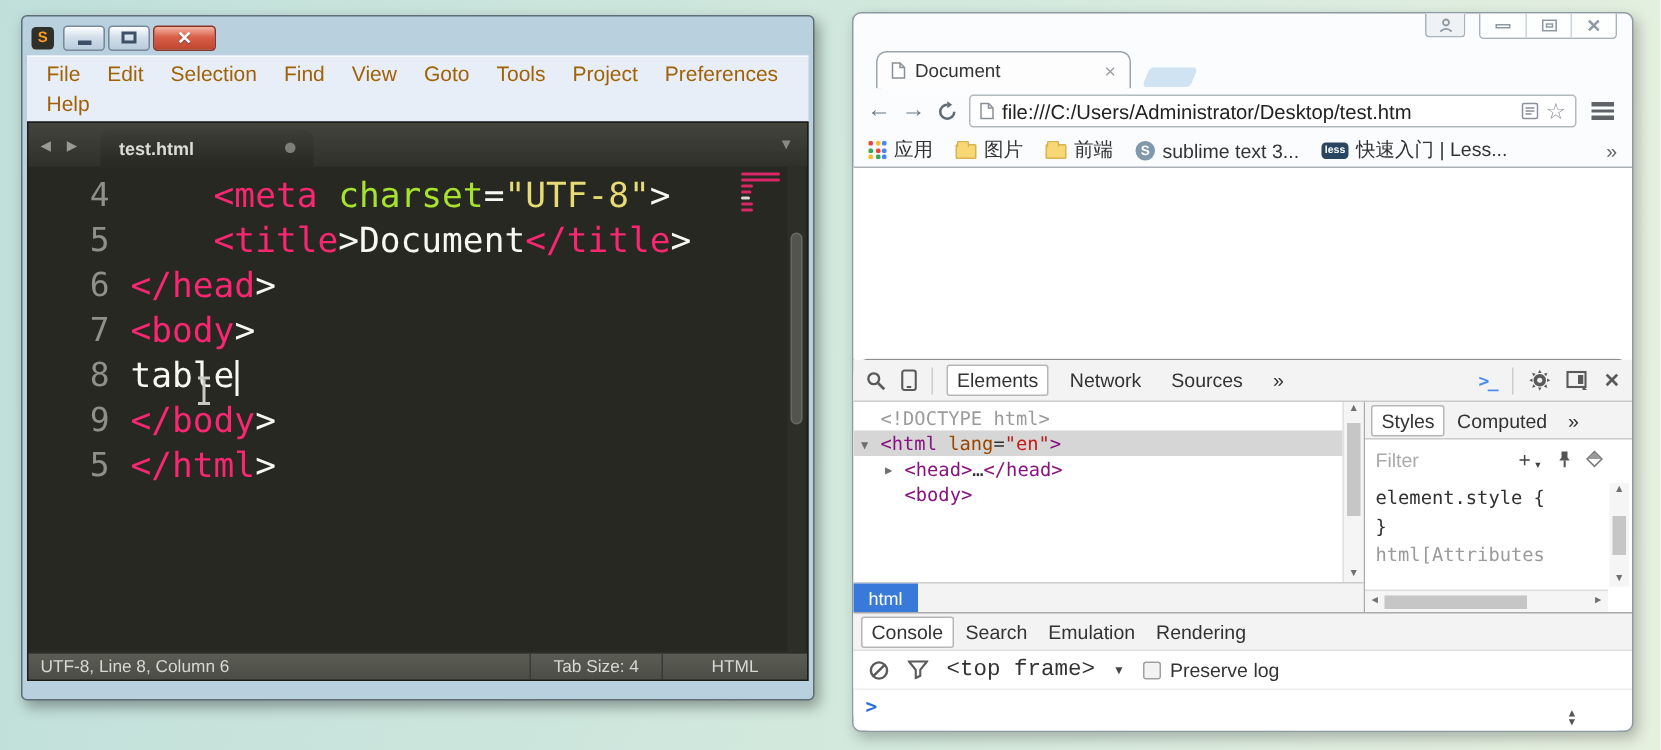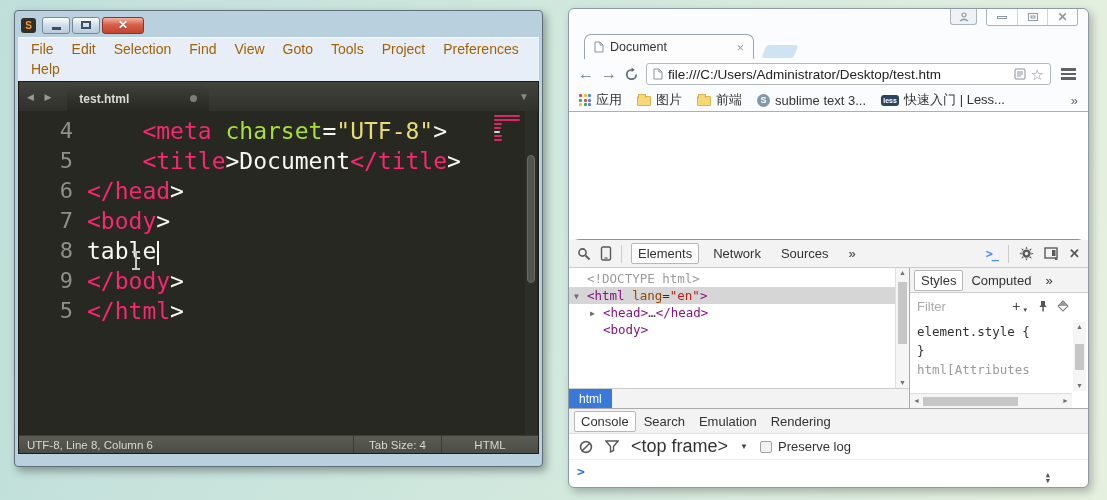--- a/index.html
+++ b/index.html
@@ -422,21 +422,21 @@
         <span class="dt-tab">Rendering</span>
       </div>
     <div class="console-bar">
       <svg width="14" height="14" viewBox="0 0 14 14">
         <circle cx="7" cy="7" r="5.4" fill="none" stroke="#5a5a5a" stroke-width="1.6"></circle>
         <line x1="3.2" y1="10.8" x2="10.8" y2="3.2" stroke="#5a5a5a" stroke-width="1.6"></line>
       </svg>
       <svg width="14" height="13" viewBox="0 0 14 13">
         <path d="M1 1 h12 L8.5 6.5 V10.5 L5.5 12 V6.5 z" fill="none" stroke="#5a5a5a" stroke-width="1.4"></path>
       </svg>
-      <span style="font-family:Liberation Sans, sans-serif;font-size:18px">&lt;top frame&gt;</span>
+      <span style="font-family:Liberation Mono, monospace;font-size:15px">&lt;top frame&gt;</span>
       <span class="dd-caret">▼</span>
       <span class="checkbox"></span>
       <span class="cb-label">Preserve log</span>
     </div>
     <div class="console-prompt">
       <span>&gt;</span>
       <span class="updown-widget">
           <span>▲</span>
           <span>▼</span>
         </span>

